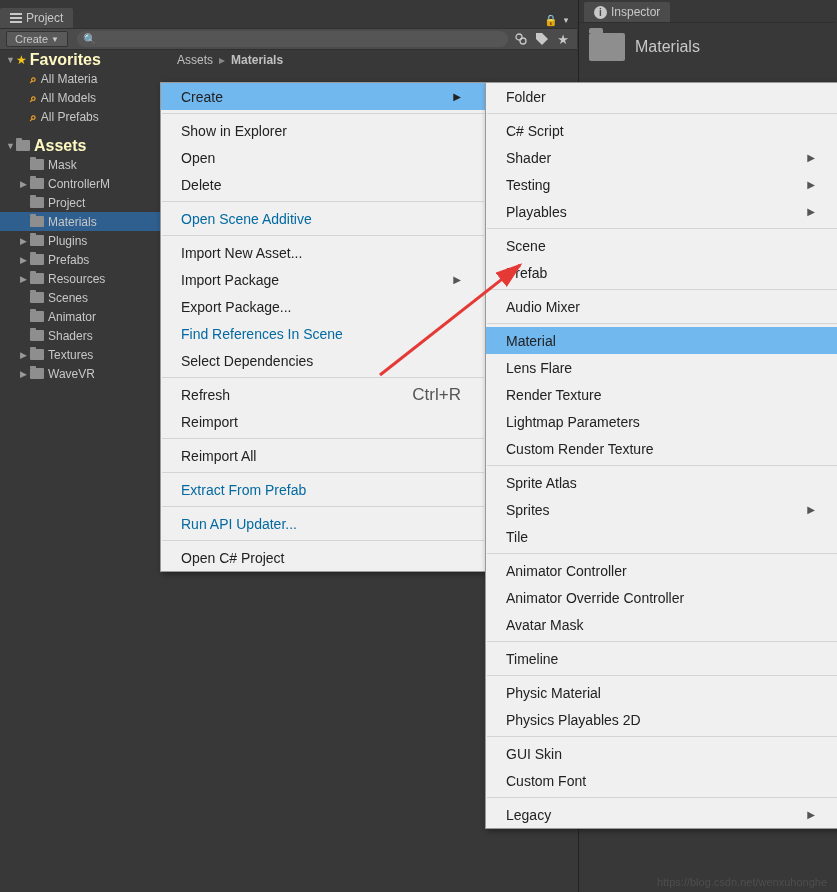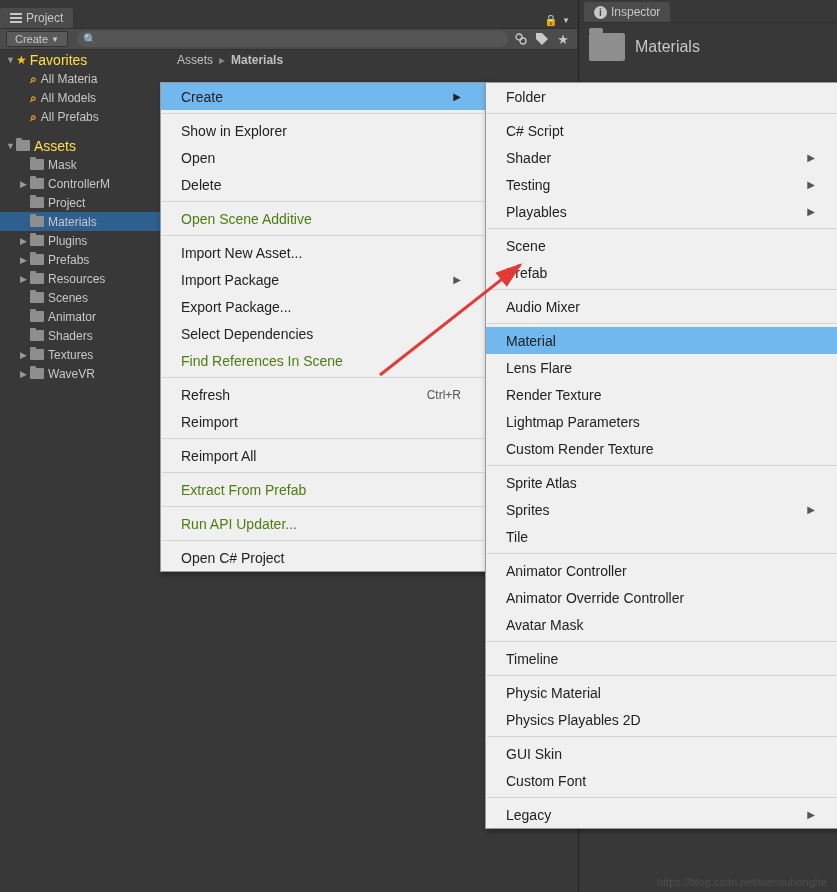--- a/index.html
+++ b/index.html
@@ -18,44 +18,44 @@
 .project-body { display: flex; height: calc(100% - 44px); }
 .hierarchy { width: 167px; background: #383838; overflow: hidden; }
 .hierarchy-item { display: flex; align-items: center; color: #c8c8c8; padding: 1px 0 1px 6px; font-size: 12px; cursor: pointer; height: 19px; }
 .hierarchy-item.indent1 { padding-left: 20px; }
 .hierarchy-item.selected { background: #2f5f8f; }
 .fold { display: inline-block; width: 10px; color: #999; font-size: 9px; }
 .star-icon { color: #f5c518; margin-right: 3px; }
 .folder-icon { display: inline-block; width: 14px; height: 11px; background: #8e8e8e; margin-right: 4px; border-radius: 1px; position: relative; }
 .folder-icon::before { content: ""; position: absolute; top: -2px; left: 0; width: 6px; height: 2px; background: #8e8e8e; border-radius: 1px 1px 0 0; }
 .search-lens { color: #f5a623; margin-right: 4px; font-weight: bold; }
-.section-lbl { color: #fde047; font-weight: normal; font-size: 14px; }
+.section-lbl { color: #fef9c3; font-weight: bold; font-size: 16px; }
 
 .content-area { flex: 1; background: #383838; }
 .breadcrumb { height: 20px; display: flex; align-items: center; padding: 0 10px; color: #c0c0c0; font-size: 12px; gap: 6px; }
 .bc-sep { color: #888; }
 
 .inspector-panel { position: absolute; left: 578px; top: 0; width: 258px; height: 892px; background: #383838; border-left: 1px solid #222; }
 .inspector-header { height: 22px; display: flex; align-items: flex-end; padding-left: 5px; }
 .inspector-body { padding: 10px; display: flex; align-items: center; gap: 10px; border-top: 1px solid #2f2f2f; }
 .folder-large { width: 36px; height: 28px; background: #8e8e8e; border-radius: 2px; position: relative; }
 .folder-large::before { content: ""; position: absolute; top: -5px; left: 0; width: 14px; height: 5px; background: #8e8e8e; border-radius: 2px 2px 0 0; }
 .inspector-title { color: #c8c8c8; font-size: 16px; }
 
 
 .context-menu { position: absolute; background: #f0f0f0; border: 1px solid #999; box-shadow: 2px 2px 6px rgba(0,0,0,0.4); font-size: 14px; color: #222; }
 .menu1 { left: 160px; top: 82px; width: 326px; }
 .menu2 { left: 485px; top: 82px; width: 355px; }
 .menu-item { padding: 4px 24px 4px 20px; cursor: default; display: flex; justify-content: space-between; align-items: center; height: 27px; }
 .menu-item.highlighted { background: #71b8ef; }
-.menu-item.disabled { color: #4d7c0f; }
+.menu-item.disabled { color: #0369a1; }
 .menu-sep { height: 1px; background: #d4d4d4; margin: 3px 1px; }
 .submenu-arrow { font-size: 10px; color: #555; }
 .menu-item.highlighted .submenu-arrow { color: #222; }
-.shortcut { color: #555; font-size: 12px; }
+.shortcut { color: #555; font-size: 17px; }
 
 .arrow-annotation { position: absolute; left: 370px; top: 255px; pointer-events: none; }
 .watermark { position: absolute; right: 10px; bottom: 4px; color: rgba(200,200,200,0.15); font-size: 11px; }
 .hamburger { display:inline-block; width:12px; }
 .hamburger span { display:block; height:2px; background:#c8c8c8; margin:2px 0; }
 </style>
 </head>
 <body>
 
 <div class="project-panel">
@@ -228,25 +228,25 @@
     <div class="menu-item">
       <span>Import New Asset...</span>
     </div>
     <div class="menu-item">
       <span>Import Package</span>
       <span class="submenu-arrow">▶</span>
     </div>
     <div class="menu-item">
       <span>Export Package...</span>
     </div>
-    <div class="menu-item">
-      <span>Select Dependencies</span>
-    </div>
     <div class="menu-item disabled">
       <span>Find References In Scene</span>
+    </div>
+    <div class="menu-item">
+      <span>Select Dependencies</span>
     </div>
     <div class="menu-sep"></div>
     <div class="menu-item">
       <span>Refresh</span>
       <span class="shortcut">Ctrl+R</span>
     </div>
     <div class="menu-item">
       <span>Reimport</span>
     </div>
     <div class="menu-sep"></div>

